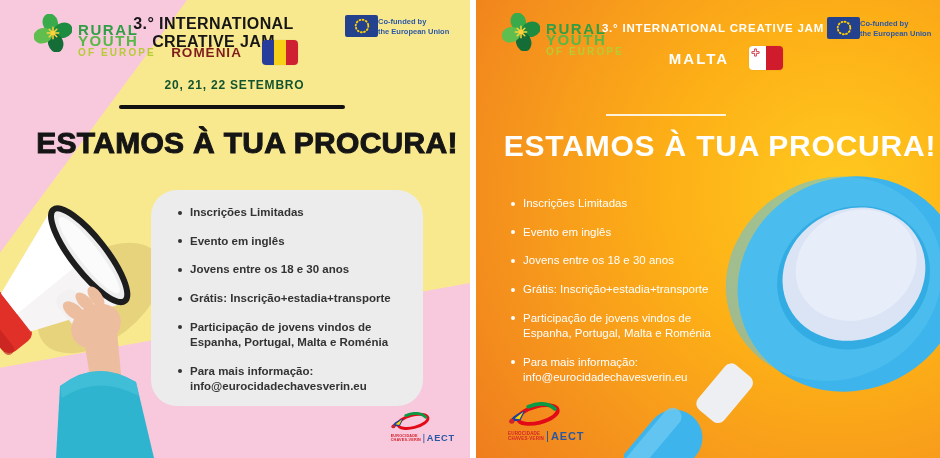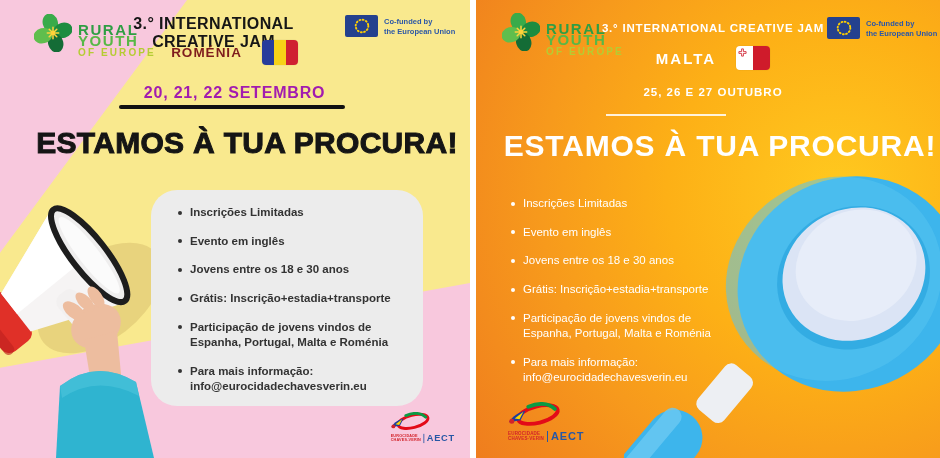--- a/index.html
+++ b/index.html
@@ -22,41 +22,41 @@
   
   .brand{position:absolute;display:flex;align-items:flex-start;gap:6px;}
   .p-left .brand{left:34px;top:14px;}
   .p-right .brand{left:26px;top:13px;}
   .brand-words{display:flex;flex-direction:column;line-height:0.86;margin-top:10px;}
   .brand-w1{font-size:15px;font-weight:800;letter-spacing:1.6px;color:#2f9e44;}
   .brand-w2{font-size:15px;font-weight:800;letter-spacing:1.6px;color:#58b847;margin-top:-2px;}
   .brand-w3{font-size:10px;font-weight:800;letter-spacing:2.1px;color:#b5cc33;margin-top:1px;}
 
   
-  .eu-badge{position:absolute;display:flex;align-items:flex-start;gap:6px;}
+  .eu-badge{position:absolute;display:flex;align-items:flex-start;}
   .p-left .eu-badge{left:345px;top:15px;}
   .p-right .eu-badge{left:351px;top:17px;}
   .eu-flag{width:33px;height:22px;background:#24418e;border-radius:2px;flex:none;
            display:flex;align-items:center;justify-content:center;}
   .eu-text{font-size:7.5px;font-weight:700;color:#2b57a7;line-height:1.3;padding-top:2px;}
 
   
   .edition-title{position:absolute;text-align:center;font-weight:800;}
   .p-left .edition-title{left:112px;top:15px;width:203px;font-size:16px;letter-spacing:.4px;color:#161616;}
   .p-right .edition-title{left:122px;top:22px;width:230px;font-size:11.5px;letter-spacing:.8px;color:#ffffff;}
 
   .country-row{position:absolute;display:flex;align-items:center;justify-content:center;gap:20px;}
   .p-left .country-row{left:112px;top:40px;width:245px;}
-  .p-right .country-row{left:122px;top:46px;width:230px;}
+  .p-right .country-row{left:135px;top:46px;width:230px;}
   .country{font-weight:800;}
   .p-left .country{font-size:13.5px;letter-spacing:1px;color:#7f1d1d;}
   .p-right .country{font-size:15px;letter-spacing:2px;color:#ffffff;}
 
   .dates{position:absolute;text-align:center;font-weight:800;}
-  .p-left .dates{left:112px;top:84px;width:245px;font-size:16px;letter-spacing:.8px;color:#a21caf;}
+  .p-left .dates{left:112px;top:78px;width:245px;font-size:12px;letter-spacing:.8px;color:#14532d;}
   .p-right .dates{left:122px;top:86px;width:230px;font-size:11.5px;letter-spacing:1px;color:#ffffff;}
 
   .rule{position:absolute;}
   .p-left .rule{left:119px;top:105px;width:226px;height:4px;background:#111;border-radius:2px;}
   .p-right .rule{left:130px;top:114px;width:120px;height:1.6px;background:rgba(255,255,255,.85);}
 
   
   .headline{position:absolute;left:0;right:0;text-align:center;line-height:1;padding-left:24px;}
   .p-left .headline{top:128px;font-size:30px;font-weight:800;color:#151515;
                     letter-spacing:.3px;-webkit-text-stroke:1px #151515;}
@@ -250,21 +250,20 @@
     <span class="country">MALTA</span>
     <span class="flag flag-mt">
       <span class="w">
         <svg width="9" height="9" viewBox="0 0 10 10">
           <path d="M4 1h2v3h3v2H6v3H4V6H1V4h3z" fill="#ffffff" stroke="#cf1b2b" stroke-width="0.9"></path>
         </svg>
       </span>
       <span class="r"></span>
     </span>
   </div>
-  <div class="dates">25, 26 E 27 OUTUBRO</div>
   <div class="rule"></div>
 
   <div class="headline">ESTAMOS À TUA PROCURA!</div>
 
   <ul class="bullets">
       <li>Inscrições Limitadas</li>
       <li>Evento em inglês</li>
       <li>Jovens entre os 18 e 30 anos</li>
       <li>Grátis: Inscrição+estadia+transporte</li>
       <li>Participação de jovens vindos de

